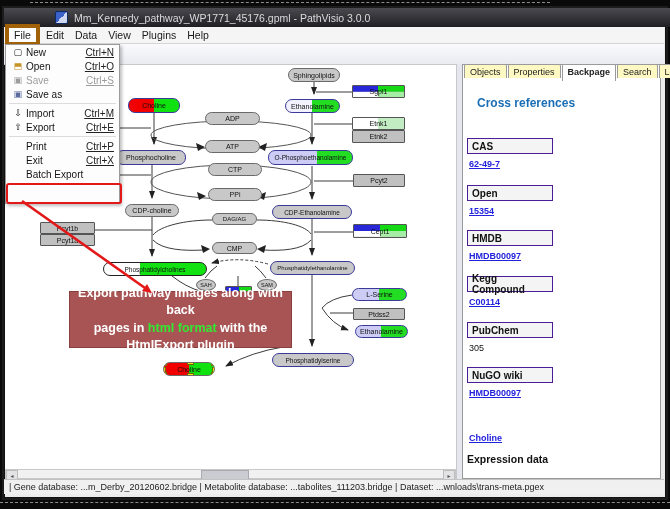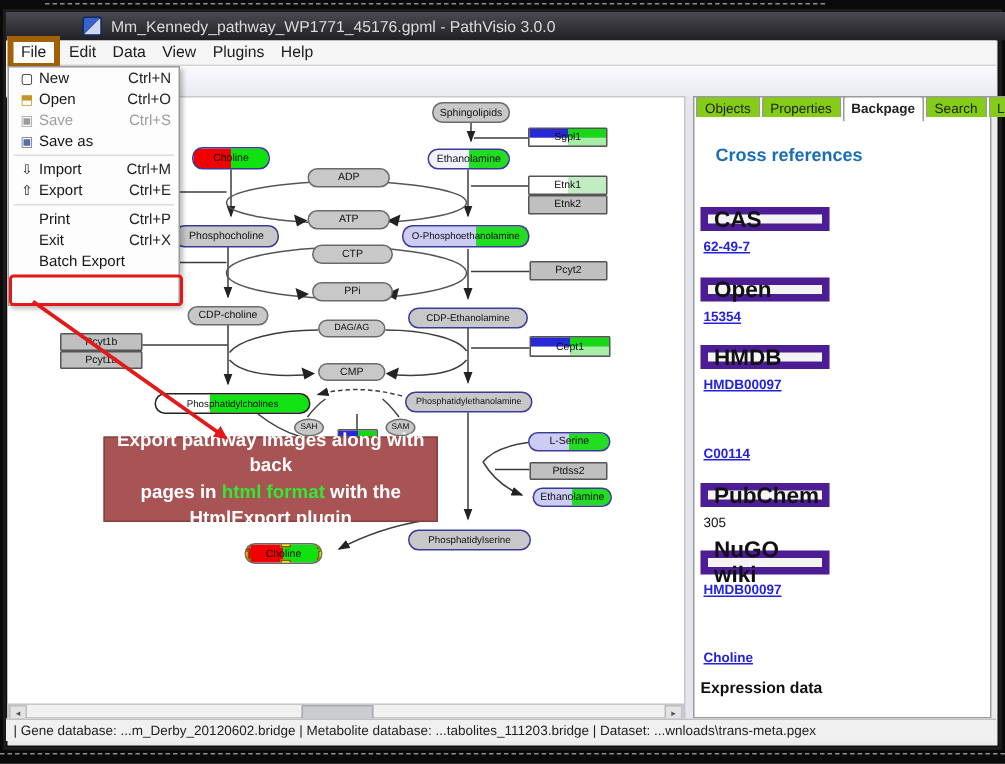--- a/index.html
+++ b/index.html
@@ -43,38 +43,38 @@
            z-index:6;color:#fff;font-weight:bold;font-size:12.5px;text-align:center;line-height:1.38;
            display:flex;flex-direction:column;justify-content:center;}
   .hl-green{color:#33e833;}
   .redbox{left:6px;top:183px;width:112px;height:17px;border:2px solid #e31919;border-radius:3px;z-index:13;}
   .redsvg{left:0;top:0;width:670px;height:509px;z-index:12;pointer-events:none;}
   
   .popup{left:5px;top:44px;width:113px;height:158px;background:#fdfdfd;border:1px solid #9a9a9a;
          box-shadow:2px 2px 3px rgba(0,0,0,.25);z-index:10;font-size:10px;color:#141414;}
   .mrow{height:14px;display:flex;align-items:center;padding:0 5px 0 4px;}
   .mico{width:16px;font-size:9px;display:flex;justify-content:center;}
-  .msc{margin-left:auto;color:#222;}
+  .msc{margin-left:auto;color:#222;text-decoration:underline;}
   .mrow.disabled,.mrow.disabled .msc{color:#9c9c9c;}
   .msep{height:1px;background:#dcdcdc;margin:2px 3px;}
   
   .hscroll{left:5px;top:469px;width:451px;height:10px;background:#f1f1f1;border:1px solid #c8c8c8;z-index:2;box-sizing:border-box;}
   .sarrow{position:absolute;top:0;width:10px;height:8px;background:#e3e3e6;border:1px solid #bdbdbd;
           font-size:6px;display:flex;align-items:center;justify-content:center;color:#555;}
   .thumb{position:absolute;left:195px;top:0;width:46px;height:8px;background:#cbcbd2;border:1px solid #a9a9b2;}
   .splitter{left:456px;top:64px;width:6px;height:415px;background:#e6e6ee;border-left:1px solid #c6c6cc;z-index:2;}
   
   .panel{left:462px;top:64px;width:199px;height:415px;background:#fff;border:1px solid #9a9a9a;z-index:2;box-sizing:border-box;}
   .tabs{left:464px;top:64px;height:16px;display:flex;z-index:3;font-size:9px;color:#222;}
-  .tab{padding:2px 5px 0 5px;background:#84cc16;border:1px solid #9a9a9a;border-bottom:none;margin-right:1px;
+  .tab{padding:2px 5px 0 5px;background:#fef9c3;border:1px solid #9a9a9a;border-bottom:none;margin-right:1px;
        border-radius:2px 2px 0 0;height:14px;box-sizing:border-box;}
   .tab.active{background:#fff;height:17px;font-weight:bold;position:relative;}
   .sb-head{left:477px;top:96px;color:#1a6eb5;font-weight:bold;font-size:12px;z-index:4;}
-  .sbox{left:467px;width:86px;height:16px;background:#f4f4f4;border:5px solid #4c1d95;z-index:4;
-        font-weight:bold;font-size:15px;color:#111;display:flex;align-items:center;padding-left:4px;box-sizing:border-box;}
+  .sbox{left:467px;width:86px;height:16px;background:#f4f4f4;border:1px solid #4c1d95;z-index:4;
+        font-weight:bold;font-size:10px;color:#111;display:flex;align-items:center;padding-left:4px;box-sizing:border-box;}
   .slink{left:469px;z-index:4;font-size:9px;font-weight:bold;color:#2222dd;text-decoration:underline;}
   .sval{left:469px;z-index:4;font-size:9px;color:#111;}
   .sb-foot{left:467px;top:453px;font-weight:bold;font-size:10.5px;color:#111;z-index:4;}
   
   .statusbar{left:4px;top:479px;width:660px;height:15px;background:#f0f0f0;border-top:1px solid #c2c2c2;
              display:flex;align-items:center;font-size:9px;color:#222;padding-left:5px;box-sizing:border-box;z-index:3;}
   .deco-dash{border-top:1px dashed #8d8d8d;height:0;z-index:14;}
 </style>
 </head>
 <body>
@@ -249,20 +249,21 @@
     <span class="tab">Legend</span>
   </div>
   <div class="abs sb-head">Cross references</div>
 
   <div class="abs sbox" style="top:138px;">CAS</div>
   <a class="abs slink" style="top:159px;">62-49-7</a>
   <div class="abs sbox" style="top:185px;">Open</div>
   <a class="abs slink" style="top:206px;">15354</a>
   <div class="abs sbox" style="top:230px;">HMDB</div>
   <a class="abs slink" style="top:251px;">HMDB00097</a>
+  <div class="abs sbox" style="top:276px;">Kegg Compound</div>
   <a class="abs slink" style="top:297px;">C00114</a>
   <div class="abs sbox" style="top:322px;">PubChem</div>
   <span class="abs sval" style="top:343px;">305</span>
   <div class="abs sbox" style="top:367px;">NuGO wiki</div>
   <a class="abs slink" style="top:388px;">HMDB00097</a>
   <a class="abs slink" style="top:433px;">Choline</a>
   <div class="abs sb-foot">Expression data</div>
 
   <div class="abs statusbar">
     <span>| Gene database: ...m_Derby_20120602.bridge | Metabolite database: ...tabolites_111203.bridge | Dataset: ...wnloads\trans-meta.pgex</span>

